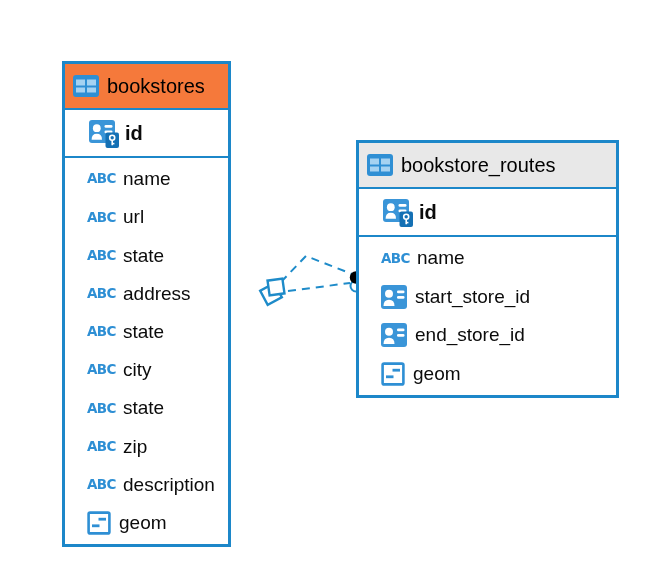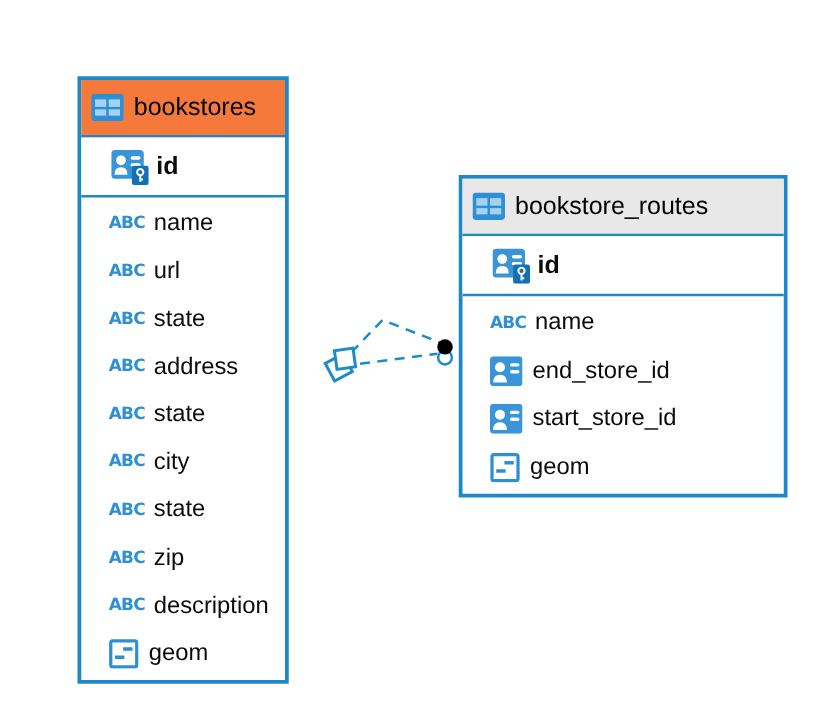--- a/index.html
+++ b/index.html
@@ -7,21 +7,21 @@
     width:654px;height:570px;background:#ffffff;position:relative;overflow:hidden;
     font-family:"Liberation Sans","DejaVu Sans",sans-serif;color:#111;
   }
   .canvas{position:absolute;inset:0;}
   .links{position:absolute;left:0;top:0;width:654px;height:570px;}
   .table{
     position:absolute;box-sizing:border-box;background:#fff;
     border:3px solid #1C87C9;display:flex;flex-direction:column;
   }
   .t-left{left:62px;top:61px;width:169px;height:486px;}
-  .t-right{left:367px;top:140px;width:263px;height:258px;}
+  .t-right{left:356px;top:140px;width:263px;height:258px;}
   .thead{
     box-sizing:border-box;height:46px;flex:0 0 46px;display:flex;align-items:center;
     padding-left:8px;gap:8px;border-bottom:2px solid #1C87C9;
   }
   .thead.orange{background:#F5793B;}
   .thead.gray{background:#E8E8E8;}
   .t-title{font-size:20px;color:#000;white-space:nowrap;}
   .pkrow{
     box-sizing:border-box;height:48px;flex:0 0 48px;display:flex;align-items:center;
     padding-left:24px;gap:6px;border-bottom:2px solid #1C87C9;background:#fff;
@@ -165,27 +165,27 @@
     </div>
     <div class="tbody">
       <div class="row">
         <span class="icon abc">ABC</span>
         <span class="colname">name</span>
       </div>
       <div class="row">
         <svg class="icon" width="26" height="24">
             <use href="#icon-card"></use>
           </svg>
-        <span class="colname">end_store_id</span>
+        <span class="colname">start_store_id</span>
       </div>
       <div class="row">
         <svg class="icon" width="26" height="24">
             <use href="#icon-card"></use>
           </svg>
-        <span class="colname">start_store_id</span>
+        <span class="colname">end_store_id</span>
       </div>
       <div class="row">
         <svg class="icon" width="24" height="24">
             <use href="#icon-geom"></use>
           </svg>
         <span class="colname">geom</span>
       </div>
     </div>
   </div>
 

